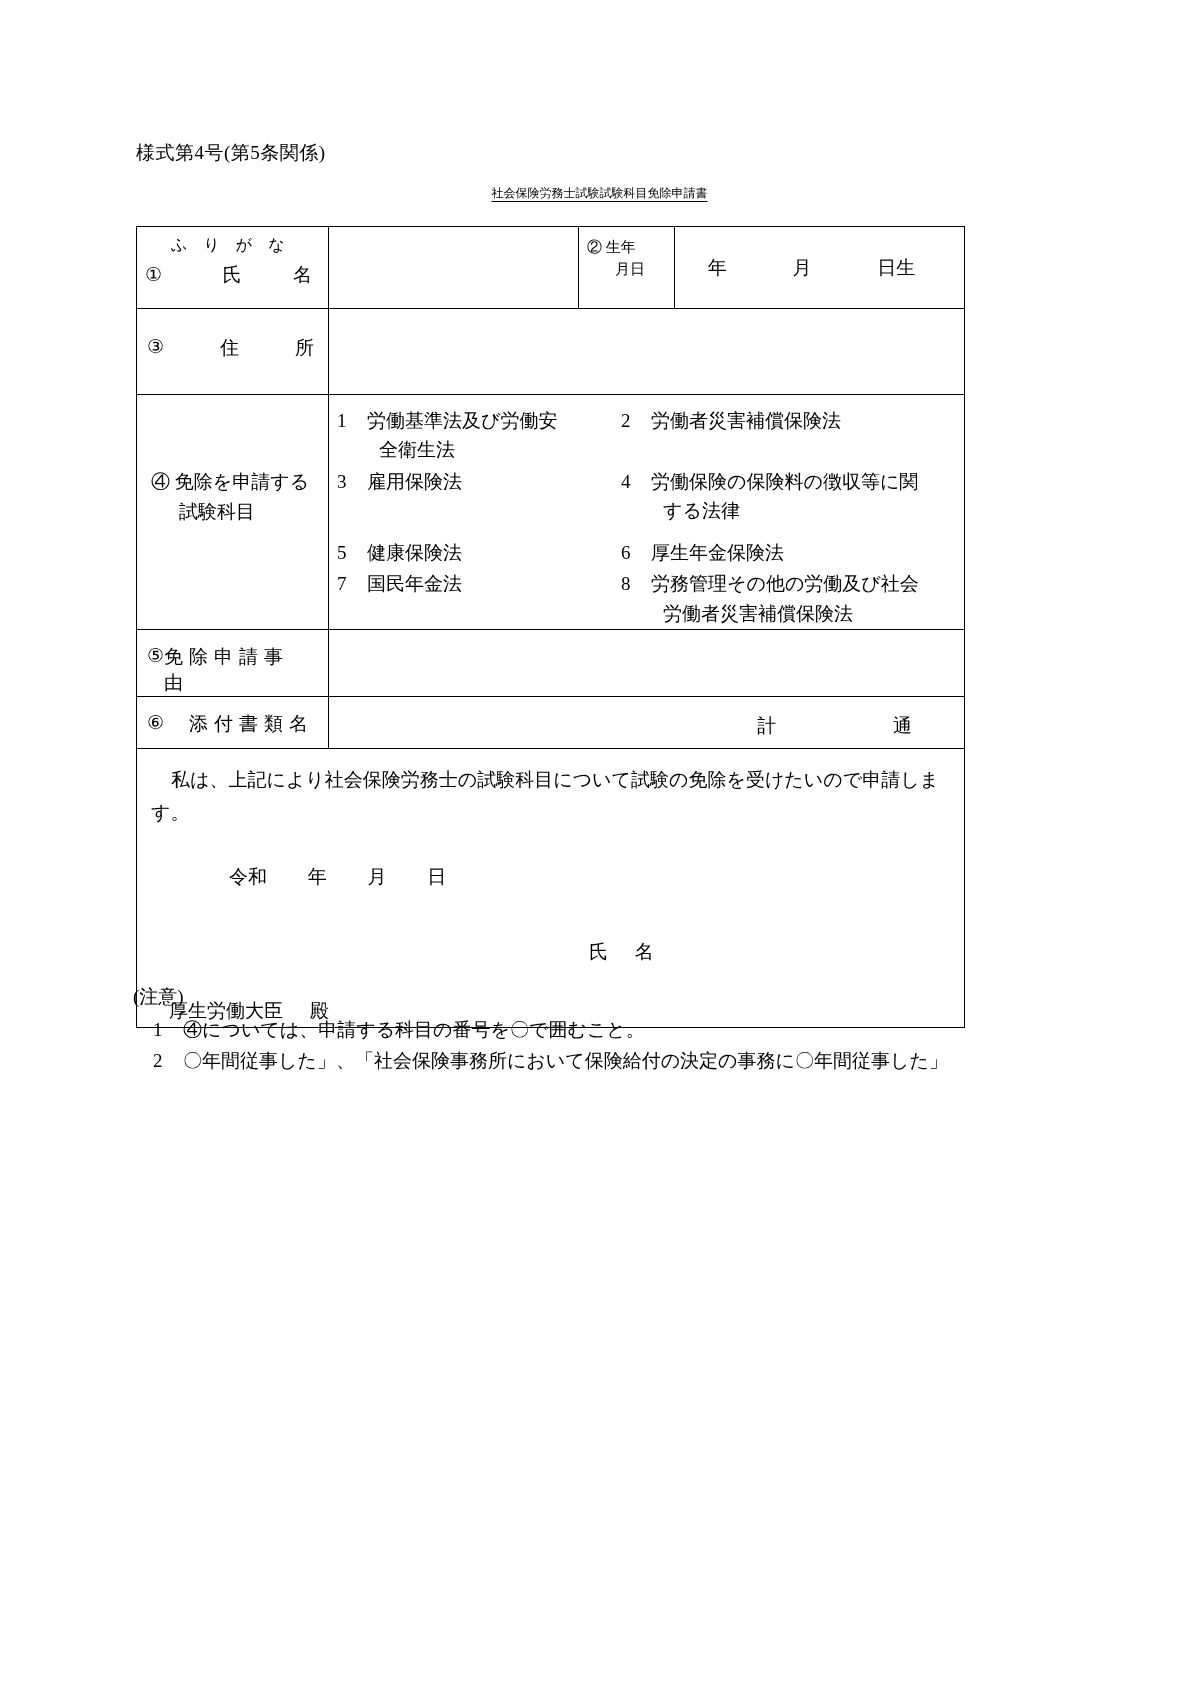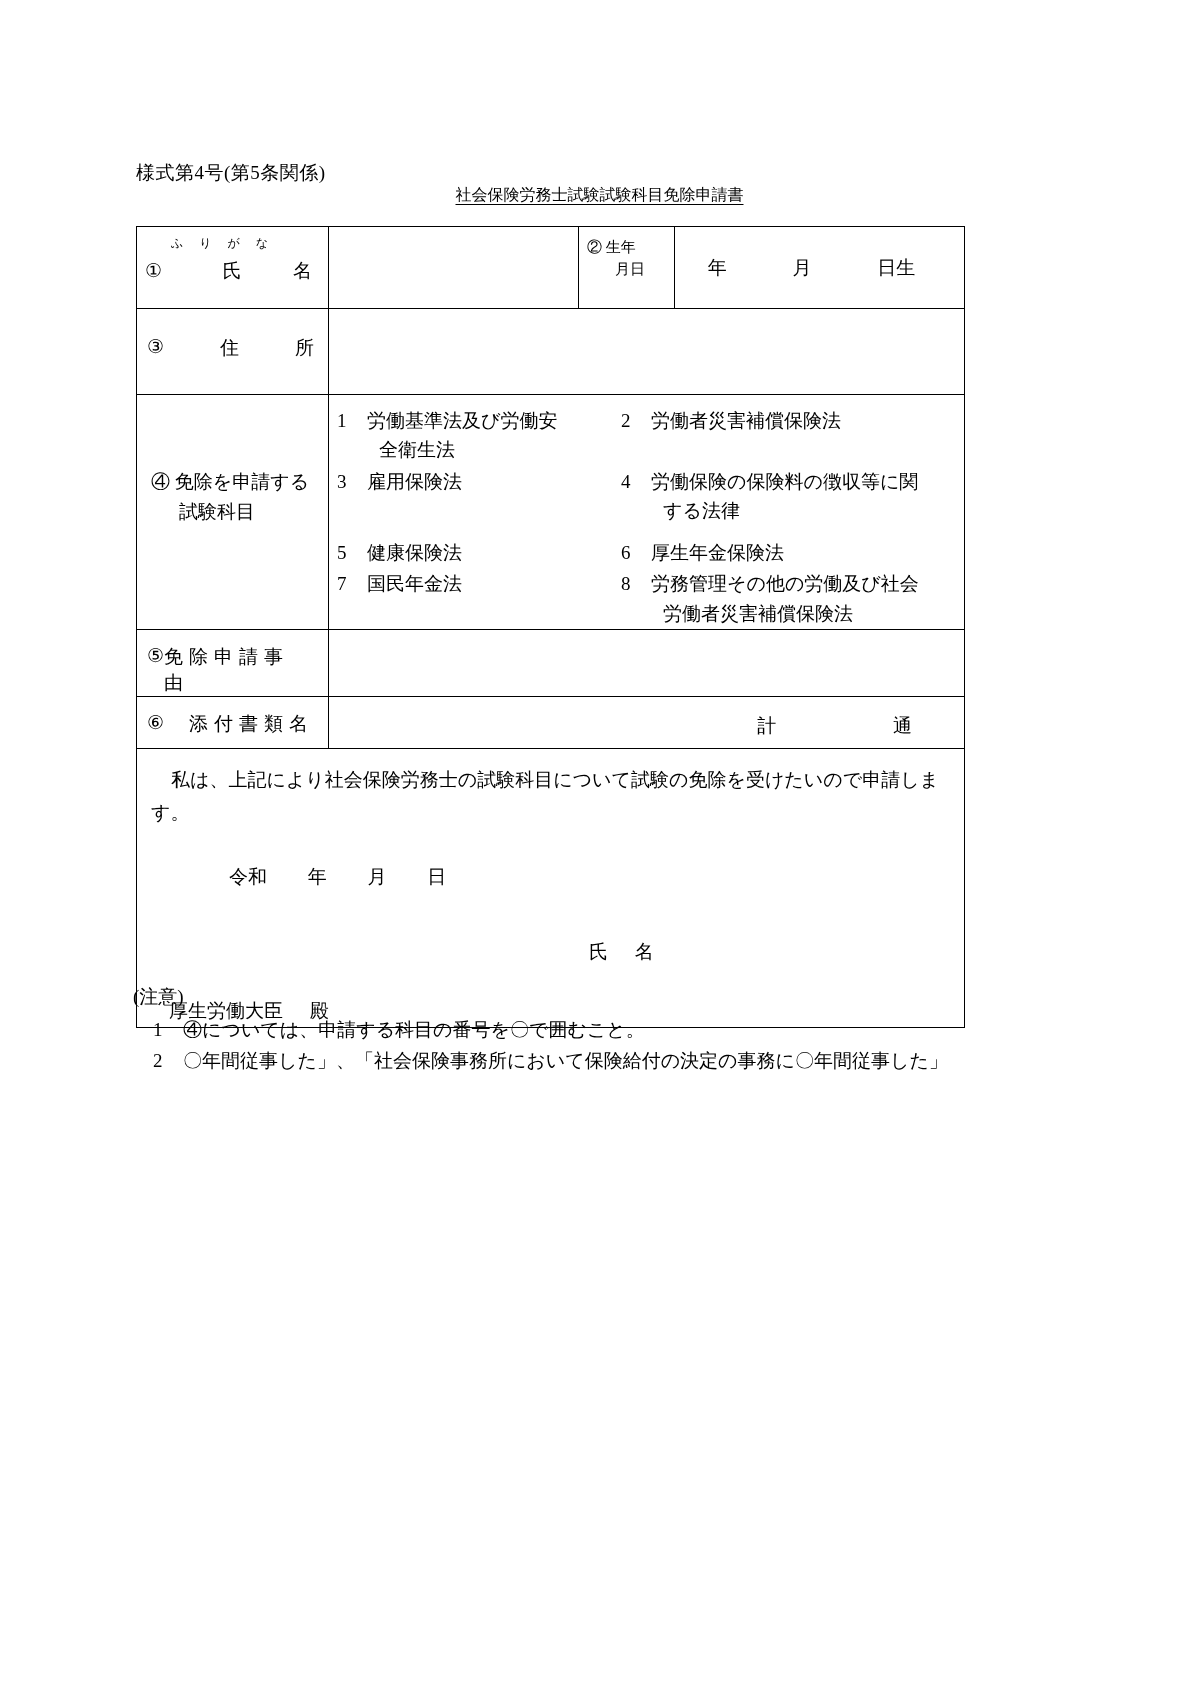--- a/index.html
+++ b/index.html
@@ -23,29 +23,28 @@
   }
 
   
   .form-code {
     position: absolute;
     left: 136px;
     top: 140px;
     font-size: 19px;
     letter-spacing: 0.5px;
     white-space: nowrap;
-    margin-top: 20px;
   }
   .doc-title {
     position: absolute;
     left: 0;
     top: 185px;
     width: 1181px;
     text-align: center;
-    font-size: 16px;
+    font-size: 12px;
     white-space: nowrap;
   }
   .doc-title .u {
     text-decoration: underline;
     text-underline-offset: 4px;
     padding-left: 18px;
   }
 
   
   .form-table {
@@ -63,21 +62,21 @@
     vertical-align: top;
   }
 
   
   .lbl {
     width: 192px;
   }
   .furigana-line {
     padding: 8px 0 0 34px;
     letter-spacing: 16px;
-    font-size: 12px;
+    font-size: 16px;
   }
   .name-line {
     padding: 6px 12px 10px 8px;
     display: flex;
     justify-content: space-between;
     align-items: baseline;
   }
   .name-line .no { width: 26px; }
   .name-line .t1 { }
   .name-line .t2 { padding-right: 4px; }

